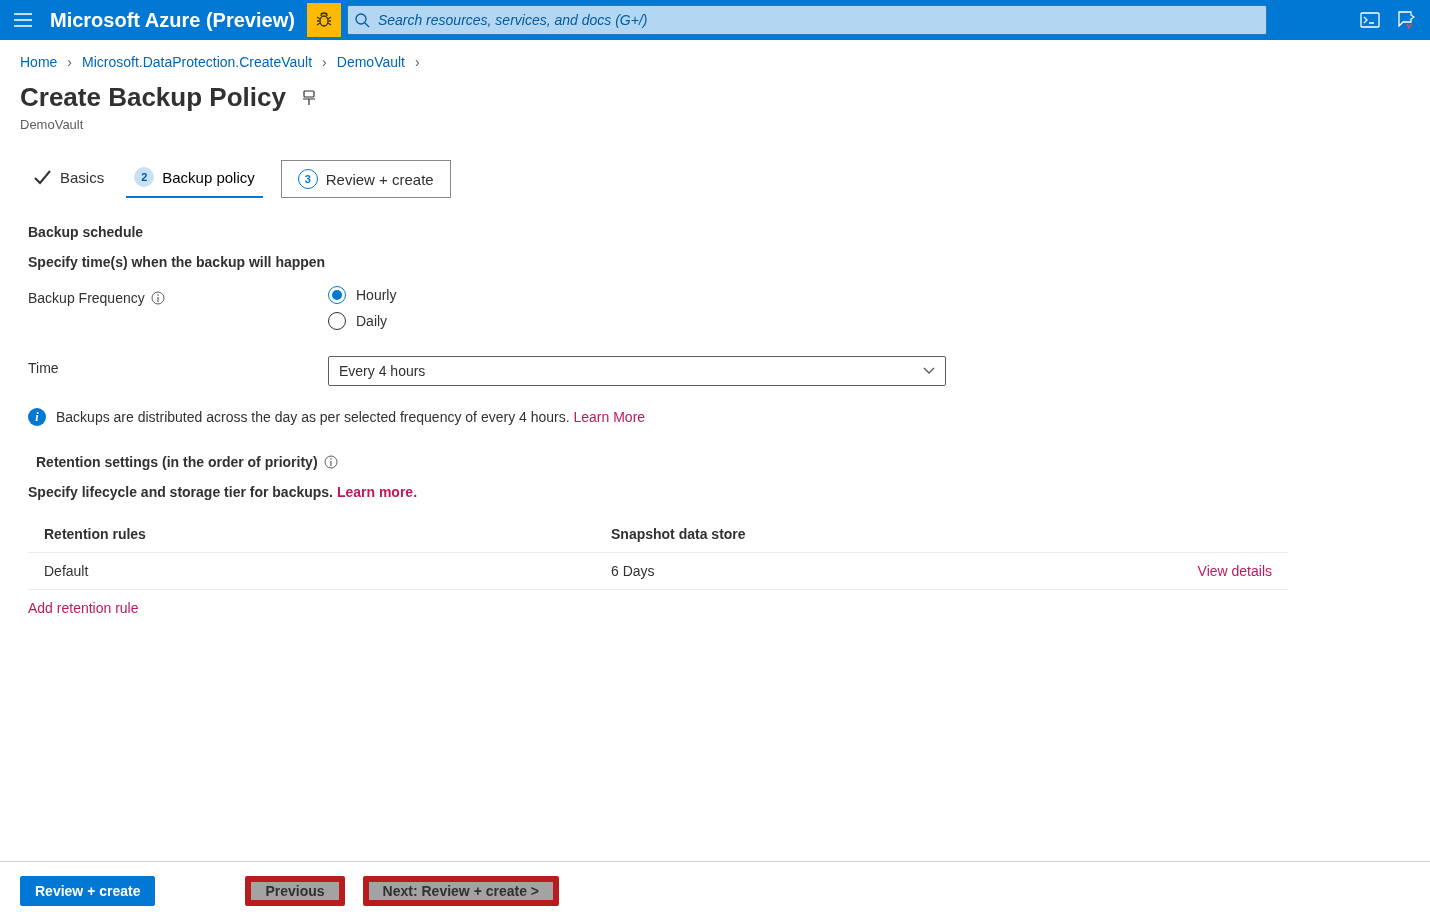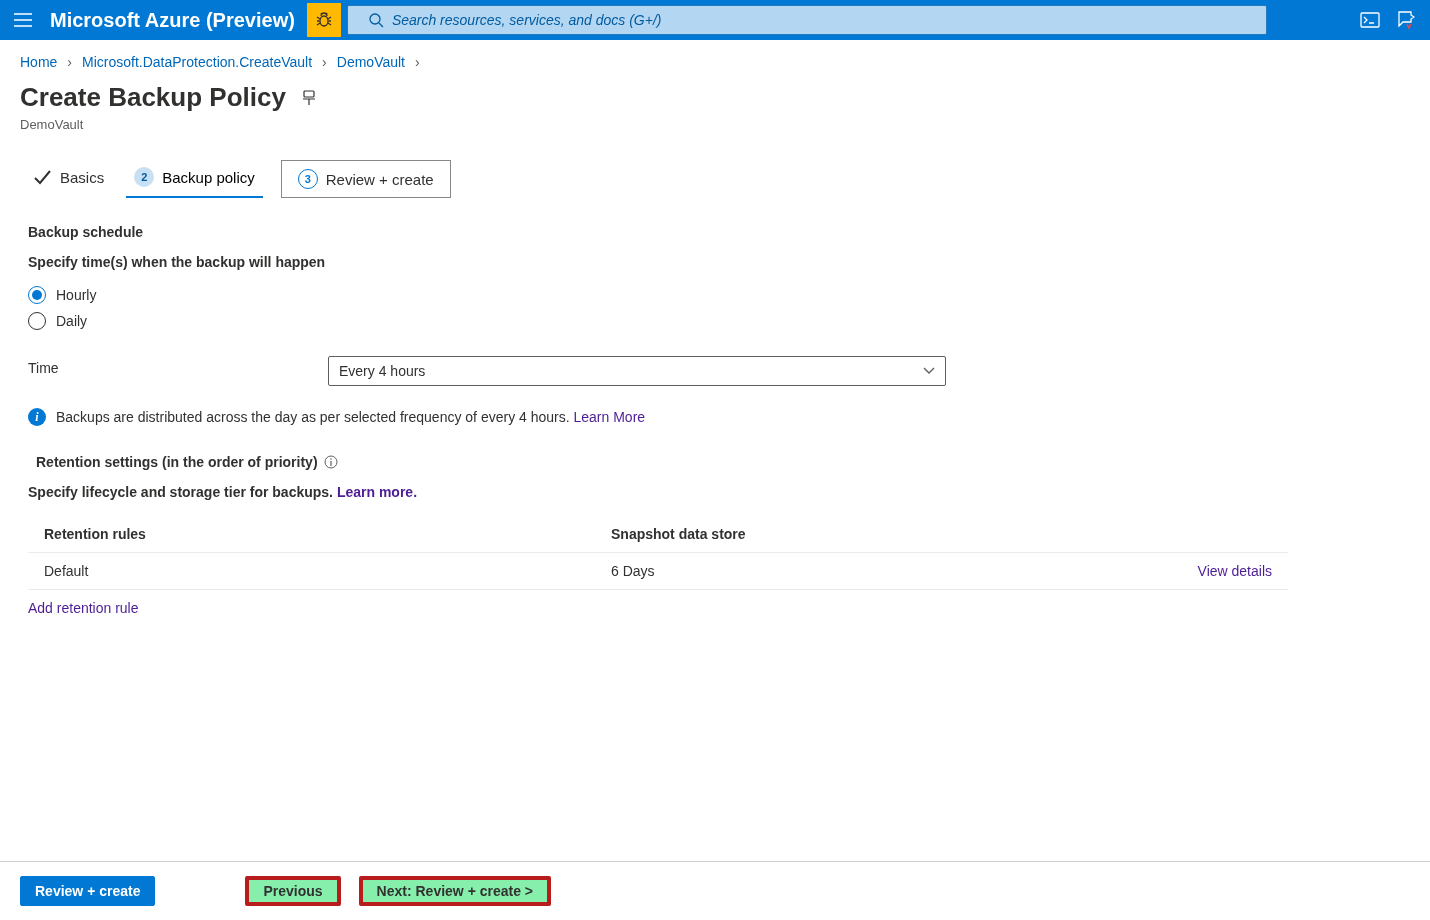--- a/index.html
+++ b/index.html
@@ -5,21 +5,21 @@
   * { box-sizing: border-box; margin: 0; padding: 0; }
   html, body { height: 100%; font-family: "Segoe UI", -apple-system, BlinkMacSystemFont, sans-serif; font-size: 14px; color: #323130; }
   body { display: flex; flex-direction: column; min-height: 920px; }
 
   
   .topbar { height: 40px; background: #0078d4; display: flex; align-items: center; padding: 0 6px; color: #fff; }
   .hamburger { width: 34px; height: 34px; display: flex; align-items: center; justify-content: center; cursor: pointer; }
   .brand { font-size: 20px; font-weight: 600; margin-left: 10px; margin-right: 12px; white-space: nowrap; }
   .bug-btn { width: 34px; height: 34px; background: #ffb900; display: flex; align-items: center; justify-content: center; cursor: pointer; }
   .search-wrap { flex: 1; margin-left: 6px; margin-right: 12px; }
-  .search { width: 100%; max-width: 920px; height: 30px; background: #b3d7f2; border: 1px solid #2a7ab9; border-radius: 2px; display: flex; align-items: center; padding: 0 20px; }
+  .search { width: 100%; max-width: 920px; height: 30px; background: #b3d7f2; border: 1px solid #2a7ab9; border-radius: 2px; display: flex; align-items: center; padding: 0 6px; }
   .search input { flex: 1; background: transparent; border: none; outline: none; font-size: 14px; color: #005a9e; }
   .search input::placeholder { color: #005a9e; font-style: italic; }
   .top-icon { width: 36px; height: 36px; display: flex; align-items: center; justify-content: center; cursor: pointer; }
 
   
   .breadcrumb { padding: 14px 20px 4px 20px; font-size: 14px; display: flex; align-items: center; gap: 10px; }
   .breadcrumb a { color: #0067b8; text-decoration: none; cursor: pointer; }
   .breadcrumb .sep { color: #605e5c; }
 
   
@@ -50,38 +50,38 @@
   .radio .dot { width: 18px; height: 18px; border: 1px solid #323130; border-radius: 50%; display: flex; align-items: center; justify-content: center; }
   .radio.selected .dot { border-color: #0078d4; }
   .radio.selected .dot::after { content: ""; width: 10px; height: 10px; background: #0078d4; border-radius: 50%; }
 
   .select { width: 618px; height: 30px; border: 1px solid #605e5c; border-radius: 2px; display: flex; align-items: center; justify-content: space-between; padding: 0 10px; cursor: pointer; }
   .select .chev { color: #605e5c; }
 
   .info-row { display: flex; align-items: center; gap: 10px; margin-top: 22px; margin-bottom: 28px; }
   .info-icon { width: 18px; height: 18px; border-radius: 50%; background: #0078d4; color: #fff; display: flex; align-items: center; justify-content: center; font-size: 12px; font-weight: 700; font-style: italic; font-family: Georgia, serif;}
 
-  .link { color: #4c1d95; text-decoration: none; cursor: pointer; }
+  .link { color: #be185d; text-decoration: none; cursor: pointer; }
 
   .ret-title-row { display:flex; align-items:center; gap:6px; margin-top:20px; margin-bottom:14px;padding-left:8px;}
   .ret-title { font-weight:600;}
   .ret-sub { margin-bottom: 16px; }
   .ret-sub .plain { font-weight:600; }
 
   .table { width: 100%; max-width: 1260px; border-collapse: collapse; }
   .table th { text-align: left; font-weight: 600; padding: 10px 16px; border-bottom: 1px solid #edebe9; }
   .table td { padding: 10px 16px; border-bottom: 1px solid #edebe9; }
   .table td.right { text-align: right; }
   .add-rule { margin-top: 10px; display:inline-block;}
 
   
   .footer { border-top: 1px solid #d2d0ce; padding: 14px 20px; display: flex; gap: 18px; align-items: center; }
   .btn { height: 30px; padding: 0 14px; font-size: 14px; border-radius: 2px; cursor: pointer; display: inline-flex; align-items: center; justify-content: center; }
   .btn.primary { background: #0078d4; color: #fff; border: 1px solid #0078d4; font-weight: 600; }
-  .btn.secondary { background: #86efac; color: #323130; border: 4px solid #b91c1c; font-weight: 600; }
+  .btn.secondary { background: #a3a3a3; color: #323130; border: 6px solid #b91c1c; font-weight: 600; }
   .gap { width: 54px; }
 
   .icon-svg { display:block; }
 </style>
 </head>
 <body>
 
 <div class="topbar">
   <div class="hamburger">
     <svg class="icon-svg" width="18" height="14" viewBox="0 0 18 14">
@@ -156,20 +156,28 @@
     <span class="label">Review + create</span>
   </div>
 </div>
 
 <div class="content">
 
   <div class="section-title">Backup schedule</div>
   <div class="section-sub">Specify time(s) when the backup will happen</div>
 
   <div class="field-row" style="margin-top:14px;">
+    <div class="field-label">
+      <span>Backup Frequency</span>
+      <svg class="icon-svg" width="14" height="14" viewBox="0 0 14 14">
+          <circle cx="7" cy="7" r="6" fill="none" stroke="#605e5c" stroke-width="1"></circle>
+          <circle cx="7" cy="4" r="0.8" fill="#605e5c"></circle>
+          <path d="M7 6v5" stroke="#605e5c" stroke-width="1.2"></path>
+        </svg>
+    </div>
     <div class="radio-group">
       <div class="radio selected">
         <span class="dot"></span>
         <span>Hourly</span>
       </div>
       <div class="radio">
         <span class="dot"></span>
         <span>Daily</span>
       </div>
     </div>

